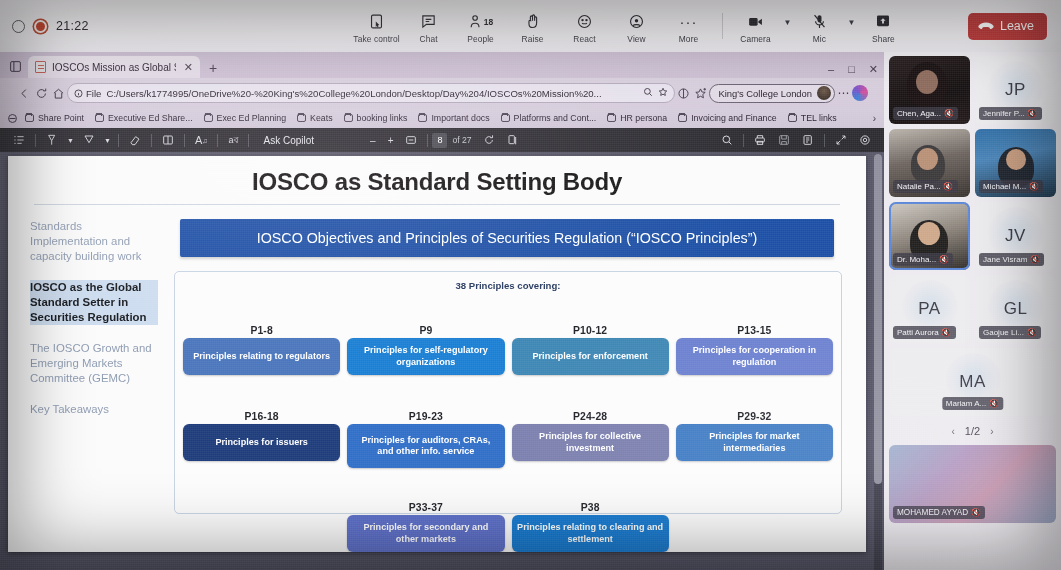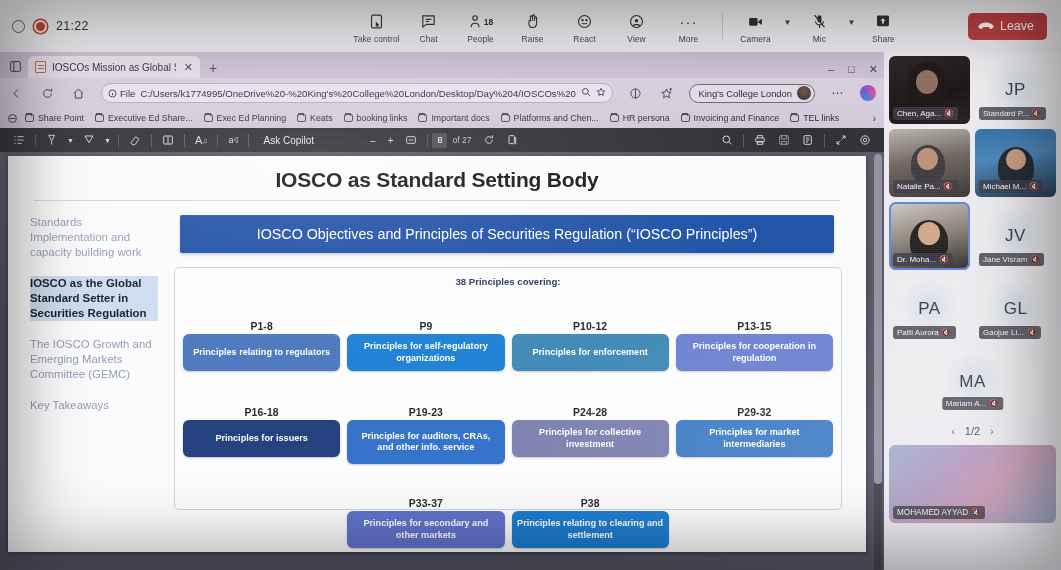--- a/index.html
+++ b/index.html
@@ -52,21 +52,21 @@
   .tab .favic { width:11px; height:12px; background:#e4e4e6; border:1px solid #c45b52;
      border-radius:1px; position:relative; flex:none;}
   .tab .favic:after{content:"";position:absolute;left:2px;top:3px;width:6px;height:1.2px;
      background:#c45b52; box-shadow:0 3px 0 #c45b52;}
   .tab .ttl { white-space:nowrap; overflow:hidden; text-overflow:clip; }
   .tab .x { font-size:11px; color:#4a4250; padding-left:2px;}
   .newtab { font-size:14px; color:#473c50; padding:0 9px 2px 9px; }
   .wbtns { position:absolute; right:6px; bottom:2px; display:flex; gap:14px;
            font-size:11px; color:#443b4c; }
 
-  .edge-navbar { height:30px; display:flex; align-items:center; gap:14px; padding:0 8px;
+  .edge-navbar { height:30px; display:flex; align-items:center; gap:0; padding:0 16px;
       background:linear-gradient(180deg,#d8cfdd,#d4cada); }
   .navic { width:17px; height:17px; display:flex; align-items:center; justify-content:center;
            color:#3b3343; flex:none;}
   .omnibox { flex:1; height:20px; background:#e6e1ec; border:1px solid #b3a9bb;
      border-radius:11px; display:flex; align-items:center; gap:5px; padding:0 6px;
      font-size:9.6px; color:#2d2733; overflow:hidden;}
   .omnibox .lockw { display:flex; align-items:center; gap:3px; color:#2d2733; flex:none;}
   .omnibox .url { flex:1; white-space:nowrap; overflow:hidden; }
   .omnibox .rlic { flex:none; color:#3a3341; }
   .profile-pill { height:19px; border:1px solid #6d6475; border-radius:10px;
@@ -99,21 +99,21 @@
      display:flex;align-items:center;justify-content:center; font-size:9px; color:#fff;}
   .pg-of { font-size:8.6px; color:#c3c3cb; padding:0 5px;}
   .pt-right { margin-left:auto; display:flex; align-items:center; }
 
   .pdf-stage { position:relative; height:438px;
      background:linear-gradient(180deg,#58586a 0%, #4e4e60 100%); overflow:hidden;}
   .page { position:absolute; left:8px; top:4px; width:858px; height:396px;
      background:#fbfbfc; box-shadow:0 1px 6px rgba(0,0,0,.45); overflow:hidden;}
 
   
-  .slide-title { text-align:center; font-size:21px; font-weight:bold; color:#121212;
+  .slide-title { text-align:center; font-size:24px; font-weight:bold; color:#121212;
      letter-spacing:-.2px; padding-top:12px; }
   .title-rule { height:1px; background:#cfd6e0; margin:8px 26px 0 26px;}
   .slide-body { display:flex; height:330px; }
   .lnav { width:160px; padding:14px 10px 0 22px; }
   .lnav .it { font-size:11.4px; line-height:15px; color:#8d9bb0; margin-bottom:16px;}
   .lnav .it.active { color:#15181d; font-weight:bold; }
   .lnav .it.active-bg { background:#ccdcef; }
   .rpane { flex:1; padding:14px 18px 0 4px; }
   .hdr-bar { background:#1b4fa6; color:#fff; border-radius:2px; height:38px;
      display:flex; align-items:center; justify-content:center; font-size:14.3px;
@@ -406,21 +406,21 @@
       <div class="bm">
           <span class="f"></span>
           <span>booking links</span>
         </div>
       <div class="bm">
           <span class="f"></span>
           <span>Important docs</span>
         </div>
       <div class="bm">
           <span class="f"></span>
-          <span>Platforms and Chen...</span>
+          <span>Platforms and Cont...</span>
         </div>
       <div class="bm">
           <span class="f"></span>
           <span>HR persona</span>
         </div>
       <div class="bm">
           <span class="f"></span>
           <span>Invoicing and Finance</span>
         </div>
       <div class="bm">
@@ -626,21 +626,21 @@
         <div class="fig" style="width:22px;height:24px;left:27px;top:14px;background:#8d6b5c;border-radius:50%"></div>
         <div class="nameplate">
           <span>Chen, Aga...</span>
           <span class="mic-off">🔇</span>
         </div>
       </div>
 
       <div class="vt avatar">
         <div class="init">JP</div>
         <div class="nameplate">
-          <span>Standard P...</span>
+          <span>Jennifer P...</span>
           <span class="mic-off">🔇</span>
         </div>
       </div>
 
       <div class="vt video2">
         <div class="fig" style="width:34px;height:38px;left:22px;top:16px;background:#3d3a3c;border-radius:50% 50% 40% 40%"></div>
         <div class="fig" style="width:21px;height:22px;left:28px;top:19px;background:#b99076;border-radius:50%"></div>
         <div class="nameplate">
           <span>Natalie Pa...</span>
           <span class="mic-off">🔇</span>

